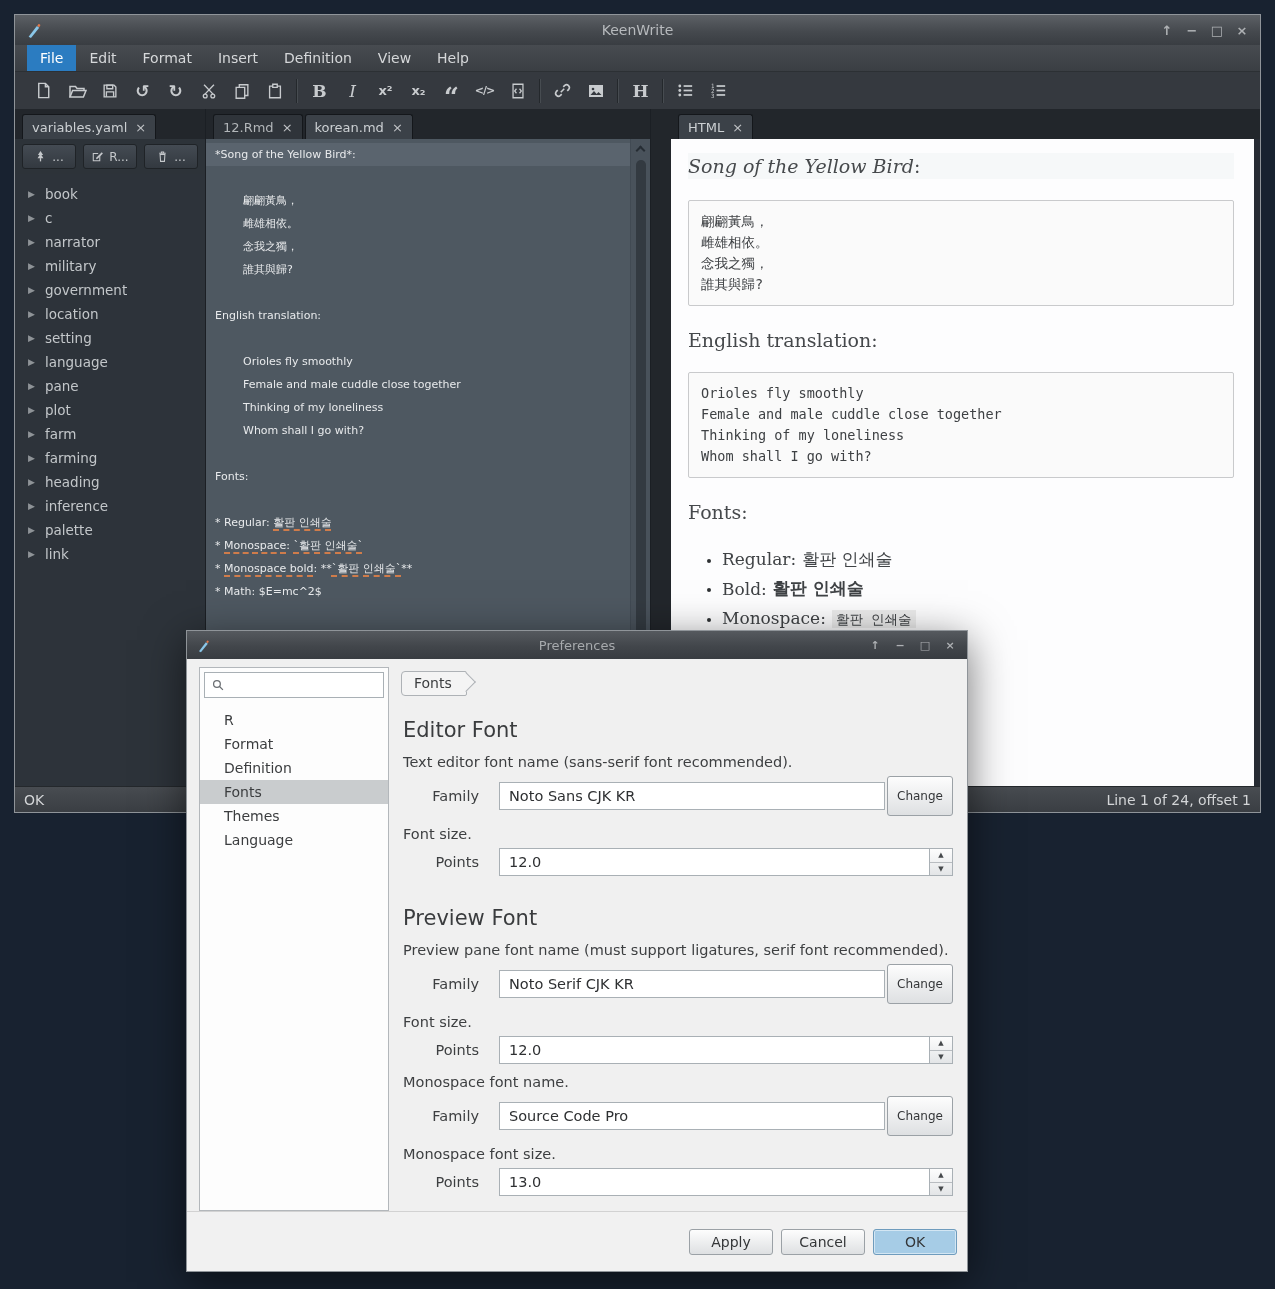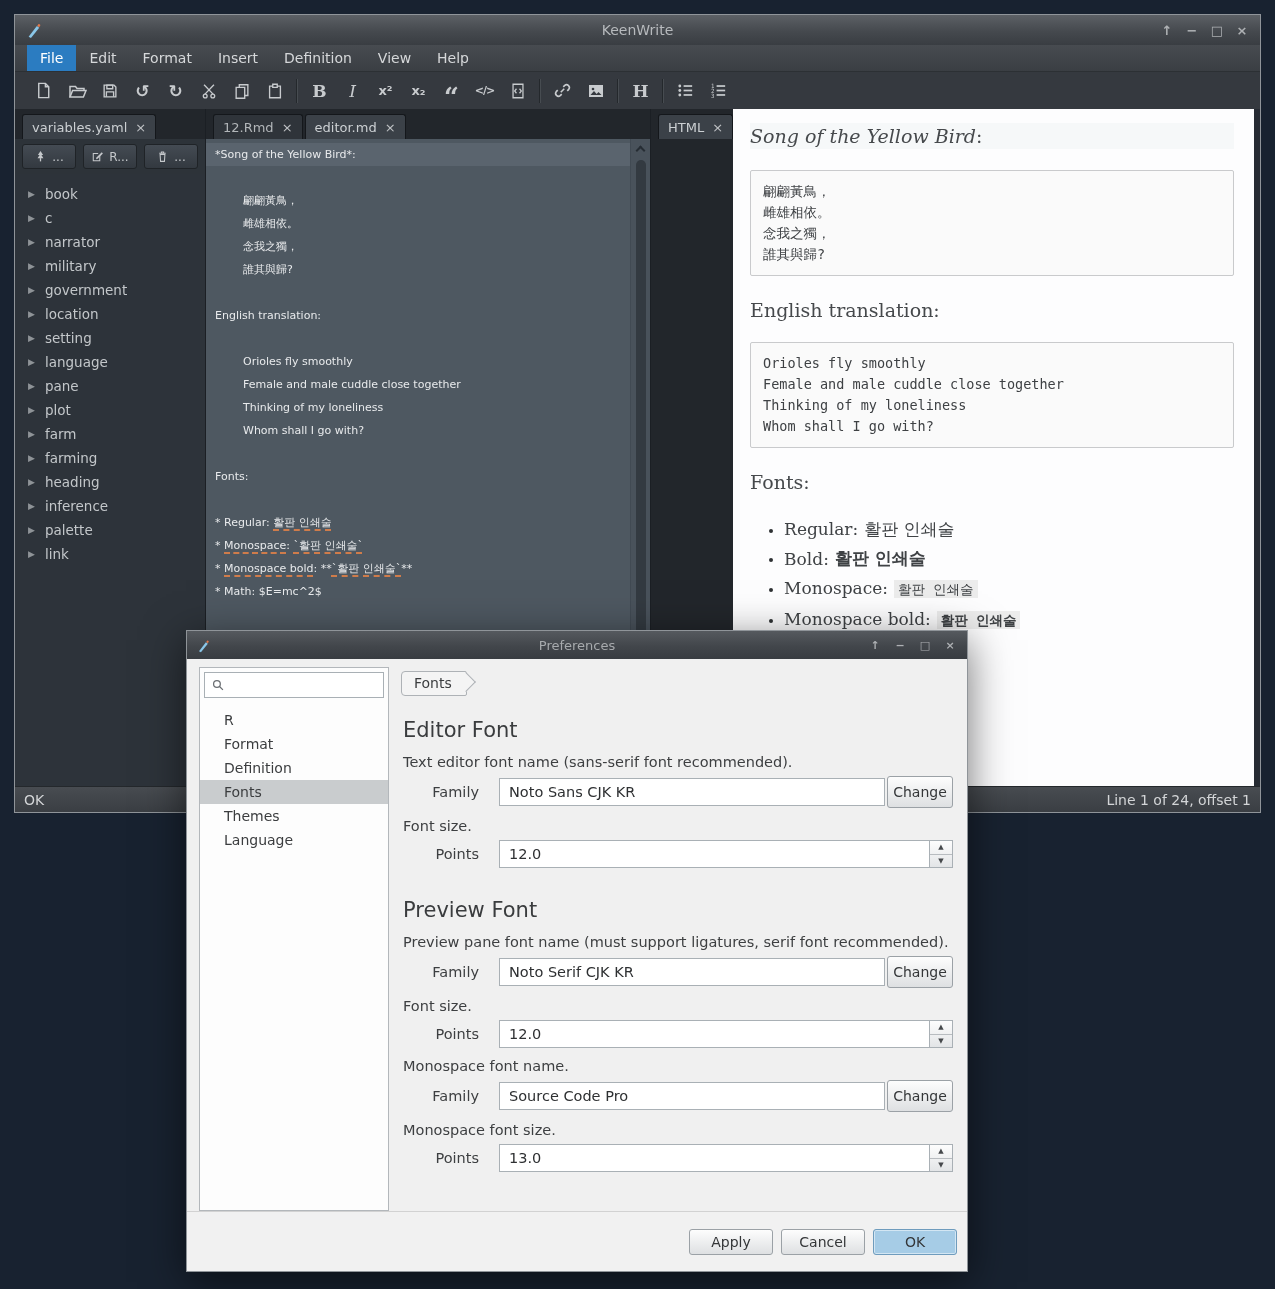--- a/index.html
+++ b/index.html
@@ -89,21 +89,21 @@
     text-decoration-line:underline; text-decoration-style:dashed;
     text-decoration-color:#cf7c4b; text-decoration-thickness:1.5px; text-underline-offset:3px;
   }
   .ed-scroll{ width:20px; flex:0 0 auto; background:#49525b; border-left:1px solid #414a53;
     display:flex; flex-direction:column; align-items:center; }
   .chev-up{ width:7px; height:7px; border-left:2px solid #262d34; border-top:2px solid #262d34;
     transform:rotate(45deg); margin-top:8px; flex:0 0 auto; }
   .ed-thumb{ width:10px; flex:1; margin:6px 0 4px; background:#333a41; border-radius:5px; }
 
   
-  .preview{ flex:1; display:flex; flex-direction:row; min-width:0; }
+  .preview{ flex:1; display:flex; flex-direction:column; min-width:0;padding-left:20px; }
   .pv-body{
     flex:1; background:#fdfdfe; position:relative; overflow:hidden;
     font-family:"DejaVu Serif","Liberation Serif",serif; color:#46494c;
     padding:14px 26px 0 17px;
   }
   .pv-scrollbar{ position:absolute; right:0; top:0; bottom:0; width:6px; background:#262b33; }
   .pv-title{ font-size:19px; background:#f6f8f9; padding:2px 0; }
   .pv-title em{ font-style:italic; }
   .pv-code{
     border:1px solid #c9cacc; background:#fafafa; border-radius:2px;
@@ -166,23 +166,23 @@
   }
   .dlg-h{ font-size:21px; font-weight:normal; color:#3a3c3e; margin:22px 0 0 2px; }
   .dlg-desc{ margin:12px 0 0 2px; }
   .frow{ display:flex; align-items:center; margin-top:6px; }
   .flabel{ width:78px; flex:0 0 auto; text-align:right; margin-right:20px; }
   .ftext{
     flex:1; height:28px; border:1px solid #a9b0b5; background:#fff; color:#2e3032;
     font-size:14.5px; font-family:inherit; padding:0 9px; outline:none; min-width:0;
   }
   .change-btn{
-    width:66px; flex:0 0 auto; height:32px; margin-left:2px;
+    width:66px; flex:0 0 auto; height:40px; margin-left:2px;
     background:linear-gradient(#fdfdfd,#dee0e2); border:1px solid #9ba1a6; border-radius:3px;
-    font-size:14px; color:#343638; display:flex; align-items:center; justify-content:center;
+    font-size:12px; color:#343638; display:flex; align-items:center; justify-content:center;
   }
   .spinner{ width:23px; flex:0 0 auto; height:28px; border:1px solid #a9b0b5; border-left:none;
     background:linear-gradient(#fdfdfd,#e3e5e7); display:flex; flex-direction:column; }
   .spin-btn{ flex:1; display:flex; align-items:center; justify-content:center;
     font-size:7px; color:#46494c; }
   .spin-btn + .spin-btn{ border-top:1px solid #b8bcc0; }
   .caption{ margin:10px 0 0 2px; }
   .sect-gap{ margin-top:30px; }
   .dlg-footer{
     flex:0 0 auto; height:60px; border-top:1px solid #d2d2d2; background:#f1f1f1;
@@ -448,21 +448,21 @@
       </div>
     </div>
 
     <div class="editor">
       <div class="pane-tabbar">
         <div class="tab inactive">
           <span>12.Rmd</span>
           <span class="tab-x"></span>
         </div>
         <div class="tab">
-          <span>editor.md</span>
+          <span>korean.md</span>
           <span class="tab-x"></span>
         </div>
       </div>
       <div class="ed-wrap">
         <div class="ed-lines">
 
             <div class="ed-line current"><span>*Song of the Yellow Bird*:</span></div>
 
             <div class="ed-line"></div>
 

